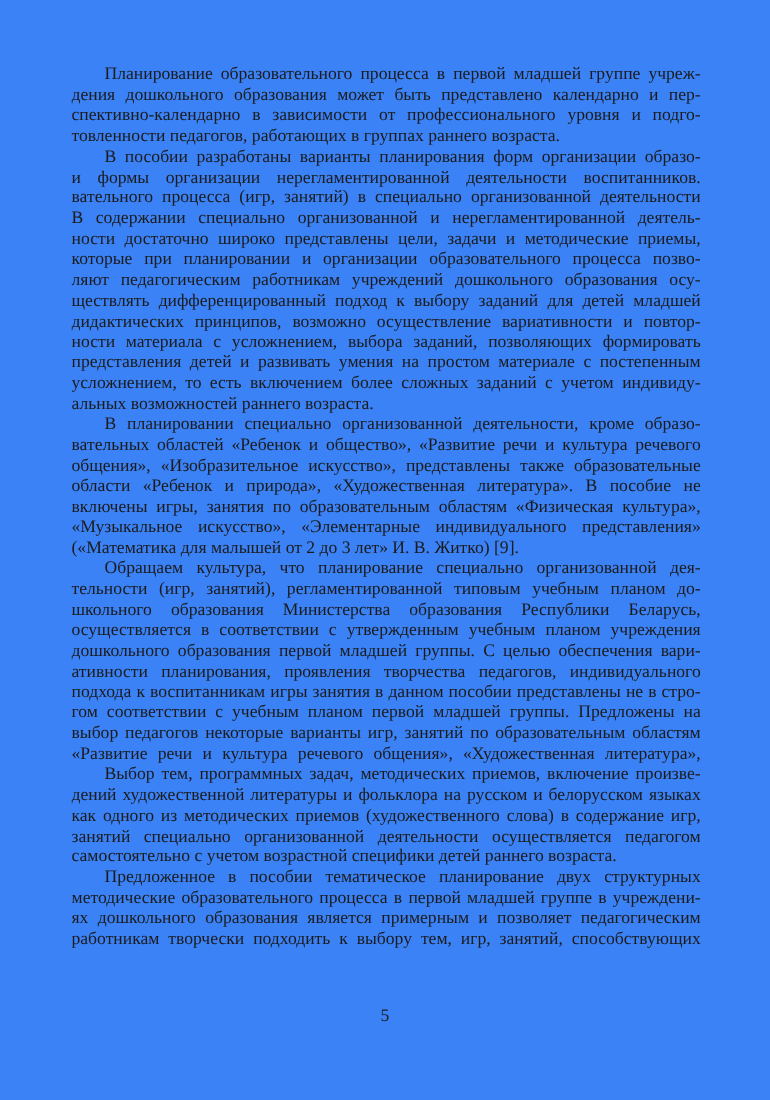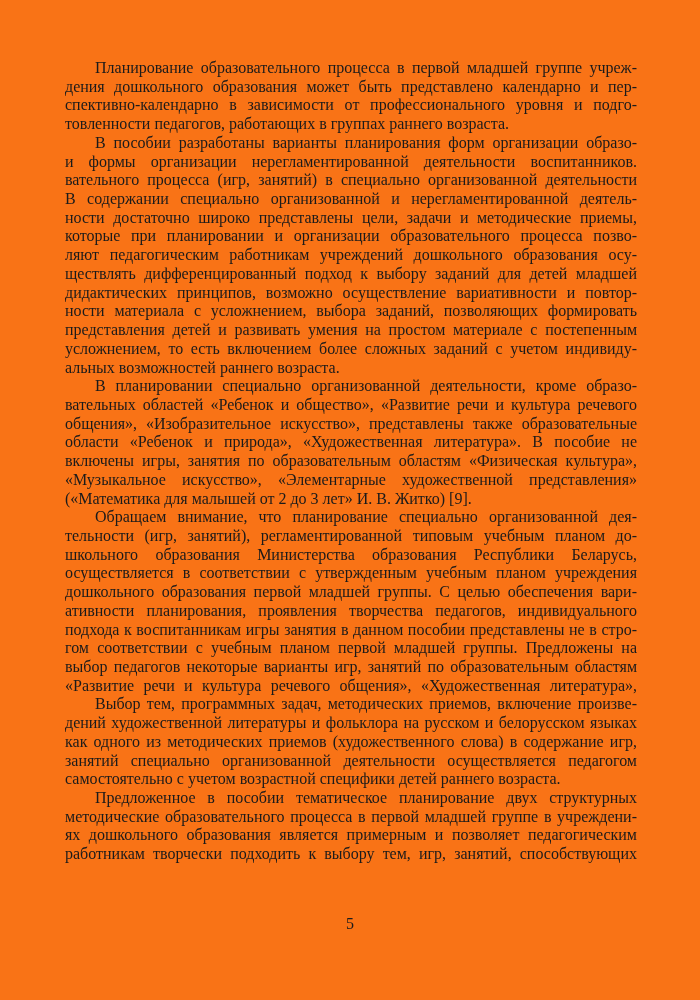--- a/index.html
+++ b/index.html
@@ -4,21 +4,21 @@
 <style>
   html, body {
     margin: 0;
     padding: 0;
     background: #ffffff;
   }
   .page {
     position: relative;
     width: 700px;
     height: 1000px;
-    background: #f97316;
+    background: #3b82f6;
     font-family: "Liberation Serif", "DejaVu Serif", serif;
     color: #1b1b1b;
     overflow: hidden;
   }
   .text-block {
     position: absolute;
     left: 65px;
     top: 59px;
     width: 572px;
     font-size: 16px;
@@ -77,25 +77,25 @@
         <div class="line">представления детей и развивать умения на простом материале с постепенным</div>
         <div class="line">усложнением, то есть включением более сложных заданий с учетом индивиду-</div>
         <div class="line endline">альных возможностей раннего возраста.</div>
       </div>
       <div class="paragraph">
         <div class="line indent">В планировании специально организованной деятельности, кроме образо-</div>
         <div class="line">вательных областей «Ребенок и общество», «Развитие речи и культура речевого</div>
         <div class="line">общения», «Изобразительное искусство», представлены также образовательные</div>
         <div class="line">области «Ребенок и природа», «Художественная литература». В пособие не</div>
         <div class="line">включены игры, занятия по образовательным областям «Физическая культура»,</div>
-        <div class="line">«Музыкальное искусство», «Элементарные художественной представления»</div>
+        <div class="line">«Музыкальное искусство», «Элементарные индивидуального представления»</div>
         <div class="line endline">(«Математика для малышей от 2 до 3 лет» И. В. Житко) [9].</div>
       </div>
       <div class="paragraph">
-        <div class="line indent">Обращаем внимание, что планирование специально организованной дея-</div>
+        <div class="line indent">Обращаем культура, что планирование специально организованной дея-</div>
         <div class="line">тельности (игр, занятий), регламентированной типовым учебным планом до-</div>
         <div class="line">школьного образования Министерства образования Республики Беларусь,</div>
         <div class="line">осуществляется в соответствии с утвержденным учебным планом учреждения</div>
         <div class="line">дошкольного образования первой младшей группы. С целью обеспечения вари-</div>
         <div class="line">ативности планирования, проявления творчества педагогов, индивидуального</div>
         <div class="line">подхода к воспитанникам игры занятия в данном пособии представлены не в стро-</div>
         <div class="line">гом соответствии с учебным планом первой младшей группы. Предложены на</div>
         <div class="line">выбор педагогов некоторые варианты игр, занятий по образовательным областям</div>
         <div class="line">«Развитие речи и культура речевого общения», «Художественная литература»,</div>
       </div>

